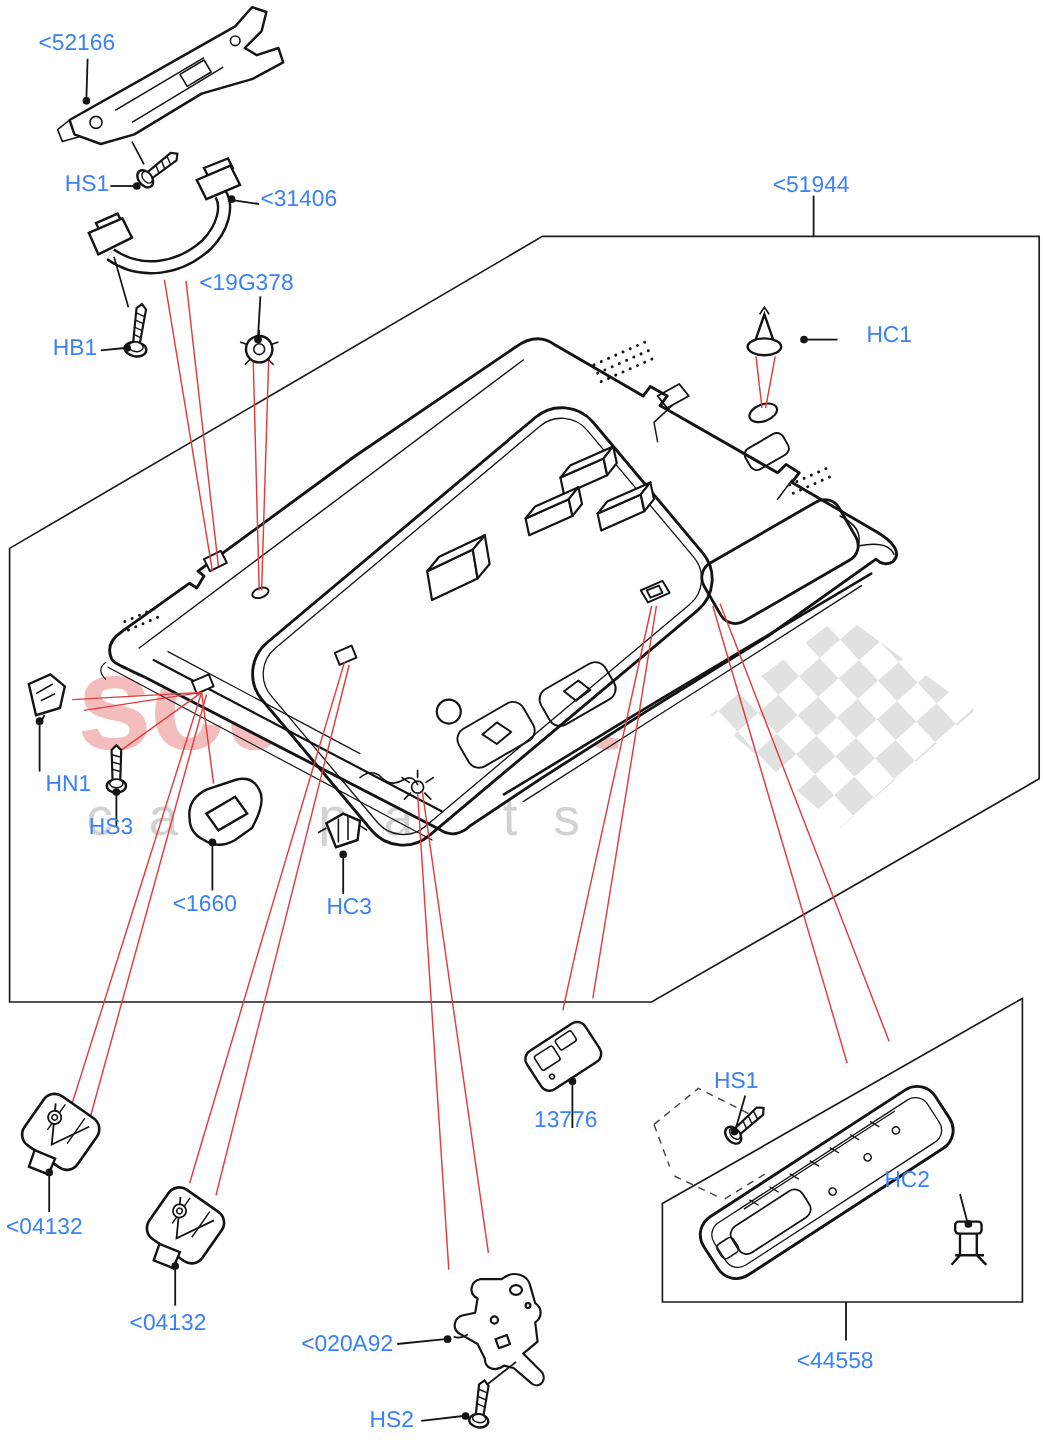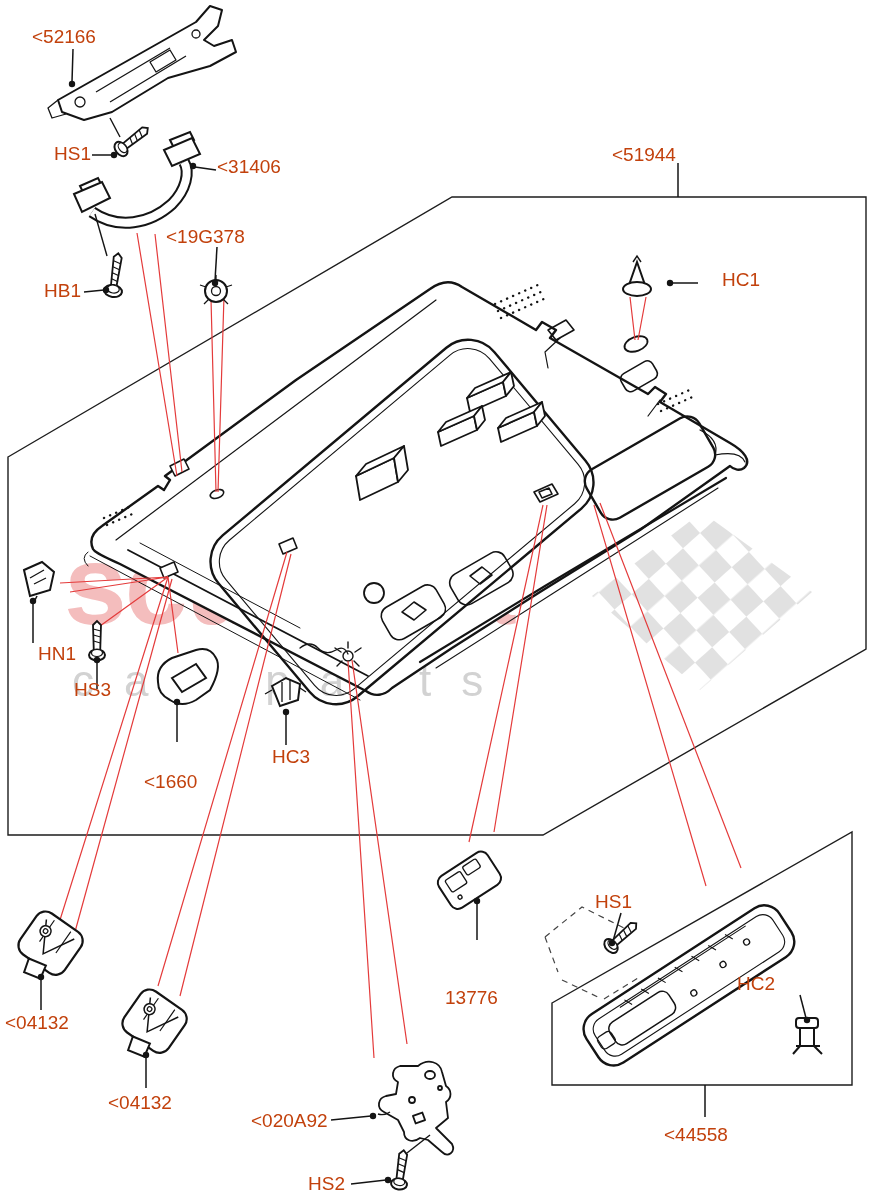--- a/index.html
+++ b/index.html
@@ -1,19 +1,19 @@
 <!DOCTYPE html>
 <html><head>
 <meta charset="utf-8">
 <style>
   html,body{margin:0;padding:0;background:#fff;}
   .stage{position:relative;width:869px;height:1200px;background:#ffffff;overflow:hidden;
          font-family:"Liberation Sans", sans-serif;}
   .art{position:absolute;left:0;top:0;}
-  .lbl{position:absolute;font-size:19px;line-height:20px;color:#c2410c;white-space:nowrap;
+  .lbl{position:absolute;font-size:19px;line-height:20px;color:#3b82f6;white-space:nowrap;
        font-family:"Liberation Sans", sans-serif;cursor:pointer;}
 </style>
 </head>
 <body>
 
 <div class="stage">
 
 <svg class="art" width="869" height="1200" viewBox="0 0 869 1200">
   <defs>
     <pattern id="chk" width="36" height="36" patternUnits="userSpaceOnUse" patternTransform="matrix(0.95,-0.85,0.88,0.95,600,560)">
@@ -288,27 +288,27 @@
     <circle cx="373" cy="1116" r="3.2"></circle>
         <circle cx="388" cy="1180" r="3.2"></circle>
   </g>
 </svg>
 
 <div class="lbl" style="left:32px;top:27px">&lt;52166</div>
 <div class="lbl" style="left:54px;top:144px">HS1</div>
 <div class="lbl" style="left:217px;top:157px">&lt;31406</div>
 <div class="lbl" style="left:166px;top:227px">&lt;19G378</div>
 <div class="lbl" style="left:44px;top:281px">HB1</div>
-<div class="lbl" style="left:612px;top:145px">&lt;51944</div>
+<div class="lbl" style="left:644px;top:145px">&lt;51944</div>
 <div class="lbl" style="left:722px;top:270px">HC1</div>
 <div class="lbl" style="left:38px;top:644px">HN1</div>
 <div class="lbl" style="left:74px;top:680px">HS3</div>
-<div class="lbl" style="left:144px;top:772px">&lt;1660</div>
+<div class="lbl" style="left:144px;top:744px">&lt;1660</div>
 <div class="lbl" style="left:272px;top:747px">HC3</div>
-<div class="lbl" style="left:445px;top:988px">13776</div>
+<div class="lbl" style="left:445px;top:924px">13776</div>
 <div class="lbl" style="left:595px;top:892px">HS1</div>
 <div class="lbl" style="left:737px;top:974px">HC2</div>
 <div class="lbl" style="left:5px;top:1013px">&lt;04132</div>
 <div class="lbl" style="left:108px;top:1093px">&lt;04132</div>
 <div class="lbl" style="left:251px;top:1111px">&lt;020A92</div>
 <div class="lbl" style="left:308px;top:1174px">HS2</div>
 <div class="lbl" style="left:664px;top:1125px">&lt;44558</div>
 
 </div>
 

